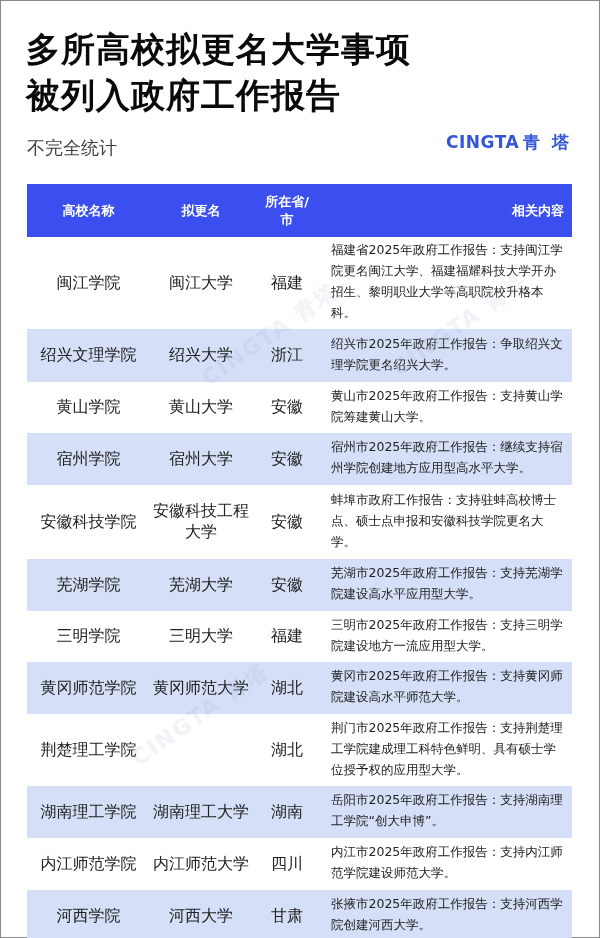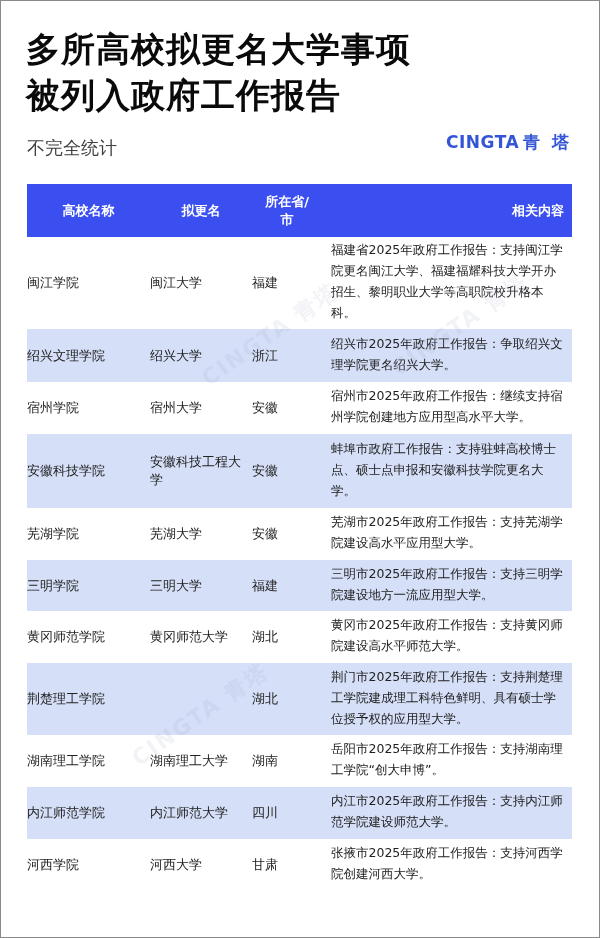--- a/index.html
+++ b/index.html
@@ -18,21 +18,21 @@
   table {
     position: absolute; left: 27px; top: 184px; width: 545px;
     border-collapse: collapse; table-layout: fixed;
   }
   col.c1 { width: 123px; } col.c2 { width: 102px; } col.c3 { width: 70px; } col.c4 { width: 250px; }
   thead th {
     background: #3b4ff0; color: #fff; font-size: 13px; font-weight: bold; height: 37px; padding: 8px;
     text-align: center;
   }
   thead th.content { text-align: right; padding-left: 9px; }
-  tbody td { font-size: 13px; color: #222; text-align: left; padding: 0; vertical-align: middle; }
+  tbody td { font-size: 16px; color: #222; text-align: center; padding: 0; vertical-align: middle; }
   tbody td.content { text-align: left; padding: 2px 8px 6px 9px; line-height: 21px; font-size: 12.5px; }
   tbody tr:nth-child(even) td { background: #d5dff7; }
   tbody tr:nth-child(odd) td { background: #ffffff; }
   .watermark {
     position: absolute; font-size: 22px; font-weight: bold; color: rgba(150,160,190,0.12);
     transform: rotate(-35deg); letter-spacing: 2px; pointer-events: none; white-space: nowrap;
   }
 </style>
 </head>
 <body>
@@ -70,20 +70,26 @@
         <td>闽江学院</td>
         <td>闽江大学</td>
         <td>福建</td>
         <td class="content">福建省2025年政府工作报告：支持闽江学院更名闽江大学、福建福耀科技大学开办招生、黎明职业大学等高职院校升格本科。</td>
       </tr>
       <tr style="height: 53px;">
         <td>绍兴文理学院</td>
         <td>绍兴大学</td>
         <td>浙江</td>
         <td class="content">绍兴市2025年政府工作报告：争取绍兴文理学院更名绍兴大学。</td>
+      </tr>
+      <tr style="height: 51px;">
+        <td>黄山学院</td>
+        <td>黄山大学</td>
+        <td>安徽</td>
+        <td class="content">黄山市2025年政府工作报告：支持黄山学院筹建黄山大学。</td>
       </tr>
       <tr style="height: 52px; margin-left: 27px;">
         <td>宿州学院</td>
         <td>宿州大学</td>
         <td>安徽</td>
         <td class="content">宿州市2025年政府工作报告：继续支持宿州学院创建地方应用型高水平大学。</td>
       </tr>
       <tr style="height: 74px;">
         <td>安徽科技学院</td>
         <td>安徽科技工程大学</td>

